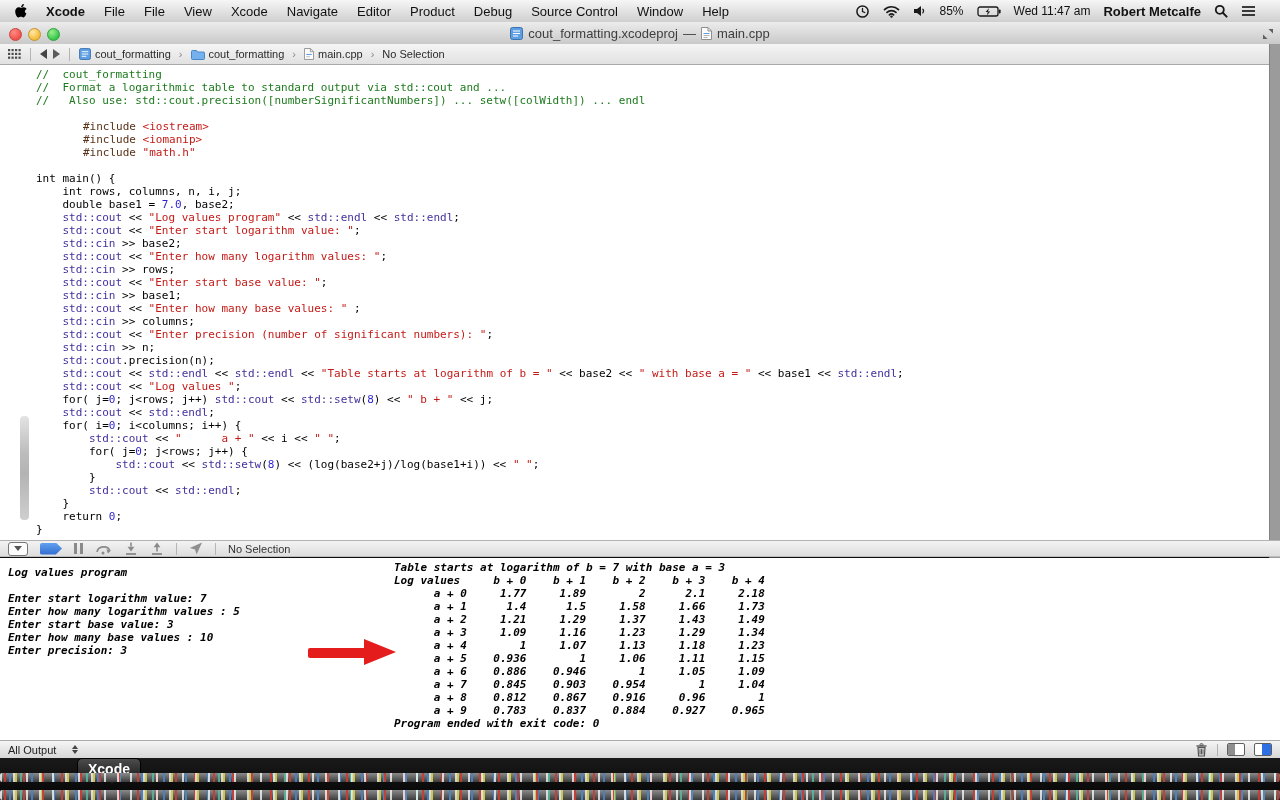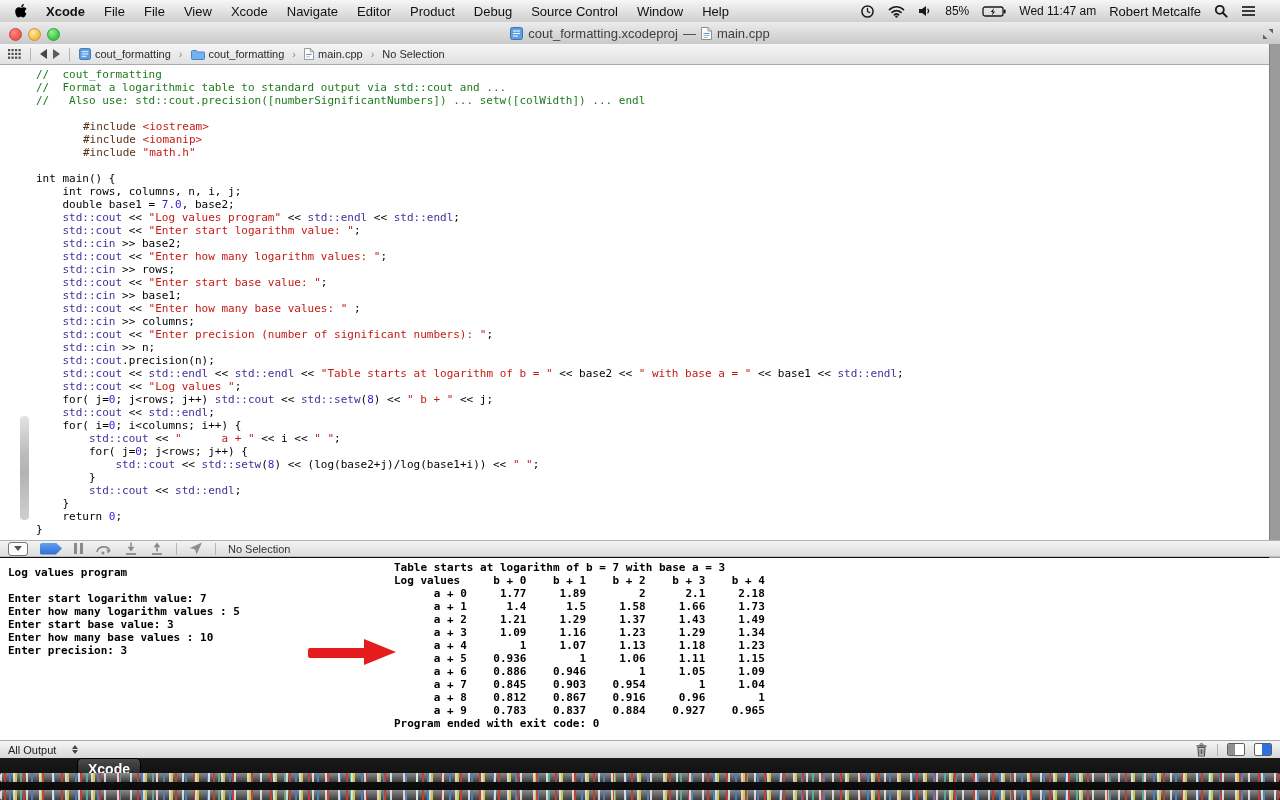--- a/index.html
+++ b/index.html
@@ -9,21 +9,21 @@
 
   
   #menubar{left:0;top:0;width:1280px;height:22px;
     background:linear-gradient(#f6f6f6,#cfcfcf);border-bottom:1px solid #8e8e8e;
     display:flex;align-items:center;justify-content:space-between;font-size:13px;color:#111;}
   #menu-left{display:flex;align-items:center;gap:19px;padding-left:14px;}
   #menu-left .app-name{font-weight:bold;}
   .menu-item{cursor:default;white-space:nowrap;}
   #menu-right{display:flex;align-items:center;gap:13px;padding-right:24px;font-size:12px;}
   #menu-right .txt{white-space:nowrap;}
-  #menu-right .user{font-weight:normal;font-size:13px;}
+  #menu-right .user{font-weight:bold;font-size:13px;}
   .mb-icon{display:inline-flex;align-items:center;}
 
   
   #titlebar{left:0;top:22px;width:1280px;height:22px;
     background:linear-gradient(#ececec,#c9c9c9);border-bottom:1px solid #9a9a9a;
     display:flex;align-items:center;justify-content:center;font-size:13px;color:#3e3e3e;}
   .traffic{position:absolute;top:6px;width:11px;height:11px;border-radius:50%;}
   #tl-close{left:9px;background:radial-gradient(circle at 35% 30%,#ff8b85,#f05149 70%);border:1px solid #c8443e;}
   #tl-min{left:28px;background:radial-gradient(circle at 35% 30%,#ffe9a8,#f5b935 70%);border:1px solid #c29431;}
   #tl-zoom{left:47px;background:radial-gradient(circle at 35% 30%,#9aee8f,#35c648 70%);border:1px solid #2f9e3c;}
@@ -61,21 +61,21 @@
   #hide-debug-btn{width:18px;height:12px;border:1px solid #777;border-radius:3px;background:#fcfcfc;
     display:flex;align-items:center;justify-content:center;}
   #hide-debug-btn .tri{width:0;height:0;border-left:4px solid transparent;border-right:4px solid transparent;border-top:5px solid #555;}
   #breakpoint-btn{width:22px;height:12px;background:linear-gradient(#63a0ef,#2f6cd0);
     clip-path:polygon(0 0,72% 0,100% 50%,72% 100%,0 100%);border-radius:2px;}
   .pause-icon{display:inline-flex;gap:3px;}
   .pause-icon i{display:block;width:3px;height:11px;background:#8a8a8a;}
 
   
   #console{left:0;top:558px;width:1280px;height:182px;background:#fff;}
-  .console-text{font-family:"DejaVu Sans Mono",monospace;font-size:11px;font-weight:bold;line-height:13px;white-space:pre;color:#000;}
+  .console-text{font-family:"DejaVu Sans Mono",monospace;font-size:11px;font-weight:bold;line-height:13px;white-space:pre;color:#000;font-style:italic;}
   #console-left{left:8px;top:8px;}
   #console-table{left:394px;top:3px;}
   .console-line{min-height:13px;}
   
   #red-arrow{left:308px;top:639px;width:88px;height:27px;}
   #red-arrow .tail{position:absolute;left:0;top:8.5px;width:58px;height:10px;background:#e51c1c;border-radius:2px;}
   #red-arrow .head{position:absolute;left:56px;top:0;width:0;height:0;
     border-top:13.5px solid transparent;border-bottom:13.5px solid transparent;border-left:32px solid #e51c1c;}
 
   

